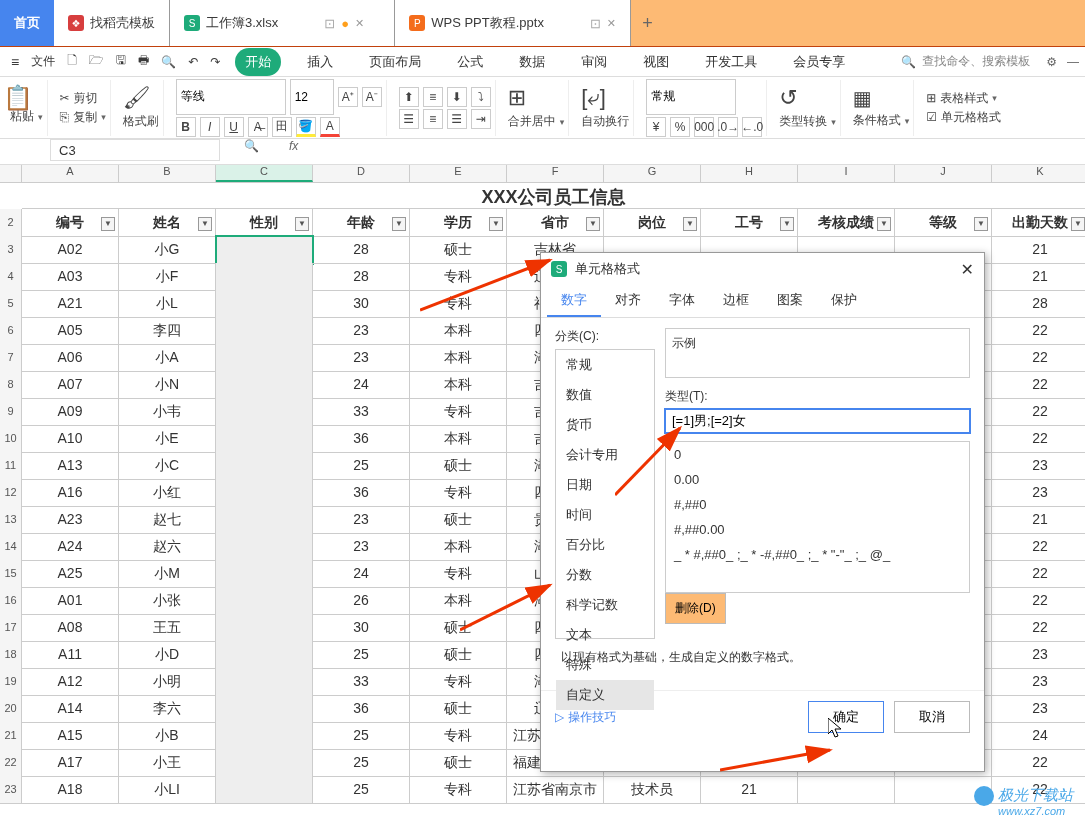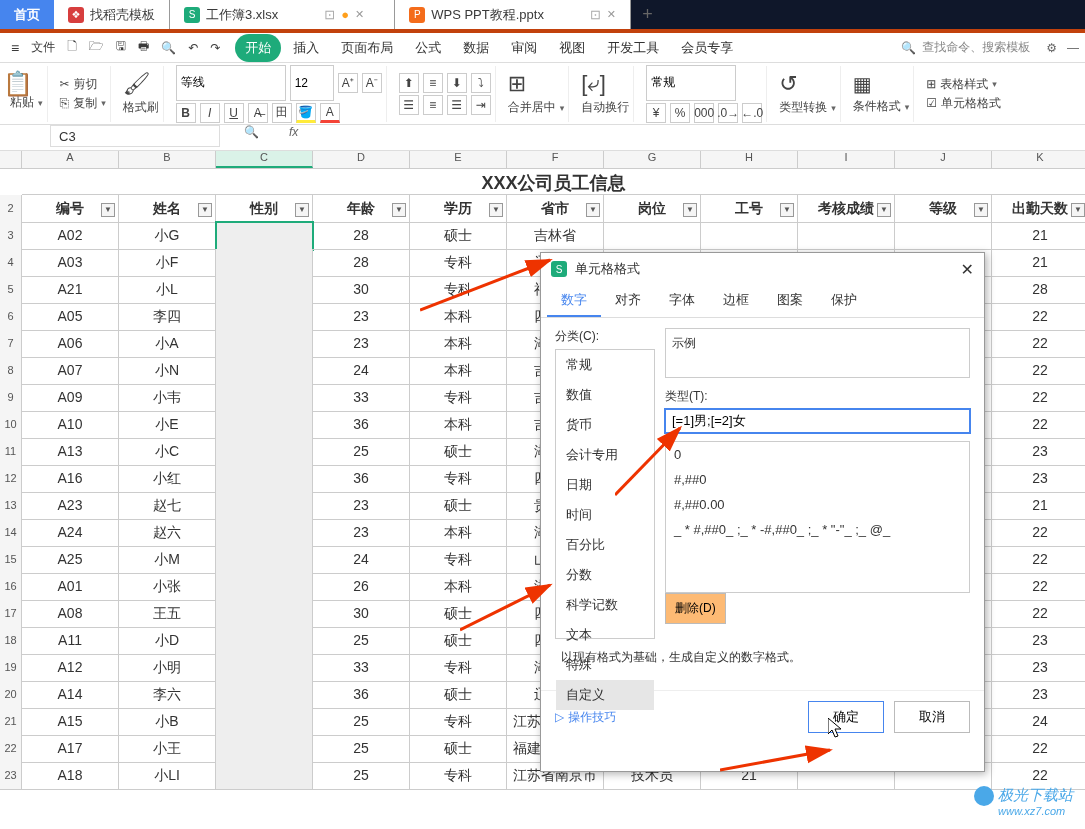--- a/index.html
+++ b/index.html
@@ -1,34 +1,34 @@
 <!DOCTYPE html>
 <html><head>
 <meta charset="utf-8">
 <style>
 * { margin: 0; padding: 0; box-sizing: border-box; font-family: "Microsoft YaHei", sans-serif; }
 body { background: #fff; font-size: 12px; color: #333; overflow: hidden; width: 1085px; height: 829px; position: relative; }
 
 
-.tabbar { height: 33px; background: #0f172a; display: flex; align-items: stretch; border-bottom: 4px solid #c2410c; }
+.tabbar { height: 47px; background: #fdba74; display: flex; align-items: stretch; border-bottom: 1px solid #c2410c; }
 .tab { display: flex; align-items: center; padding: 0 14px; gap: 6px; border-right: 1px solid #999; font-size: 13px; color: #3a3a3a; background: #fff; }
 .tab.home { background: #4685ee; color: #fff; font-weight: bold; border: none; }
 .tab .close { color: #999; font-size: 11px; }
 .tab .dot { color: #ff9f1c; }
 .tabicon { width: 16px; height: 16px; display: inline-flex; align-items: center; justify-content: center; border-radius: 3px; font-size: 10px; color: #fff; }
 .tabicon.red { background: #d73e3e; }
 .tabicon.green { background: #1eab7a; }
 .tabicon.orange { background: #f46c1b; }
 .plus { width: 33px; display: flex; align-items: center; justify-content: center; color: #666; font-size: 18px; }
 
 
 .menubar { height: 30px; display: flex; align-items: center; border-bottom: 1px solid #ddd; padding: 0 6px; gap: 2px; }
 .mbtn { padding: 4px 5px; color: #3a3a3a; font-size: 12px; }
 .mbtn.hamb { font-size: 14px; }
-.tabs-m { display: flex; gap: 2px; margin-left: 8px; }
+.tabs-m { display: flex; gap: 16px; margin-left: 8px; }
 .mtab { padding: 5px 10px; font-size: 13px; color: #333; }
 .mtab.active { background: #1eab7a; color: #fff; border-radius: 14px; }
 .searchbar { margin-left: auto; display: flex; align-items: center; gap: 6px; color: #888; font-size: 12px; }
 .winbtns { display: flex; gap: 10px; margin-left: 14px; color: #666; }
 
 
 .ribbon { height: 62px; display: flex; align-items: center; border-bottom: 1px solid #ddd; padding: 2px 6px; gap: 8px; background: #fff; }
 .rgroup { display: flex; flex-direction: column; gap: 2px; padding: 0 4px; border-right: 1px solid #eee; height: 56px; justify-content: center; }
 .rgroup.nosep { border-right: none; }
 .rrow { display: flex; align-items: center; gap: 4px; font-size: 12px; color: #444; }
@@ -638,20 +638,21 @@
           <div class="">特殊</div>
           <div class="sel">自定义</div>
         </div>
     </div>
     <div class="rightpane">
       <div class="examplebox"><span>示例</span></div>
       <div>类型(T):</div>
       <input class="typeinput" value="[=1]男;[=2]女" style="">
       <div class="fmtlist" id="fmtlist">
           <div>0</div>
+          <div>0.00</div>
           <div>#,##0</div>
           <div>#,##0.00</div>
           <div>_ * #,##0_ ;_ * -#,##0_ ;_ * "-"_ ;_ @_</div>
         </div>
       <button class="delbtn">删除(D)</button>
     </div>
   </div>
   <div class="dinfo">以现有格式为基础，生成自定义的数字格式。</div>
   <div class="dfoot">
     <span class="tip">

